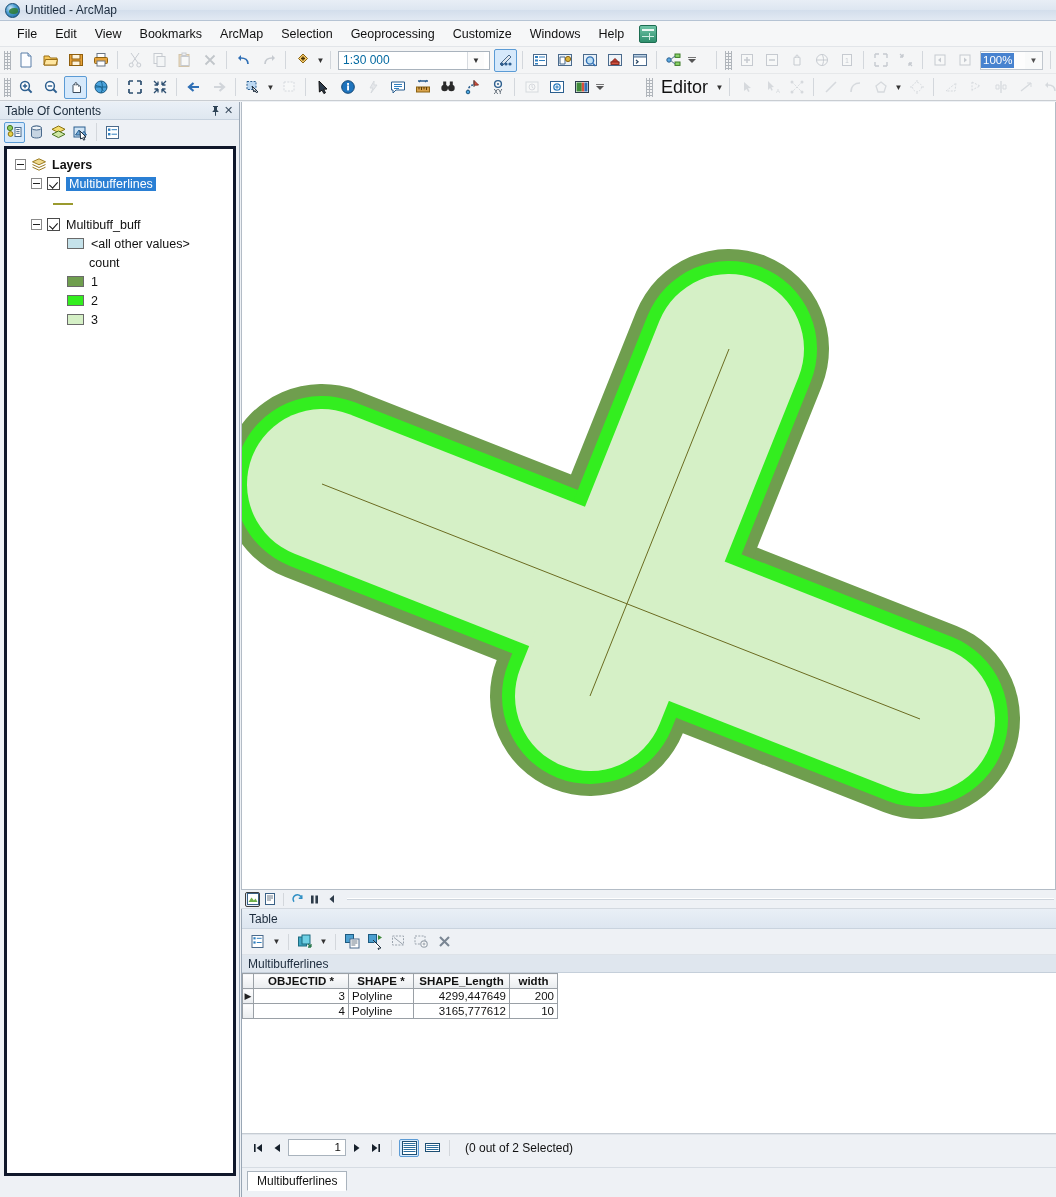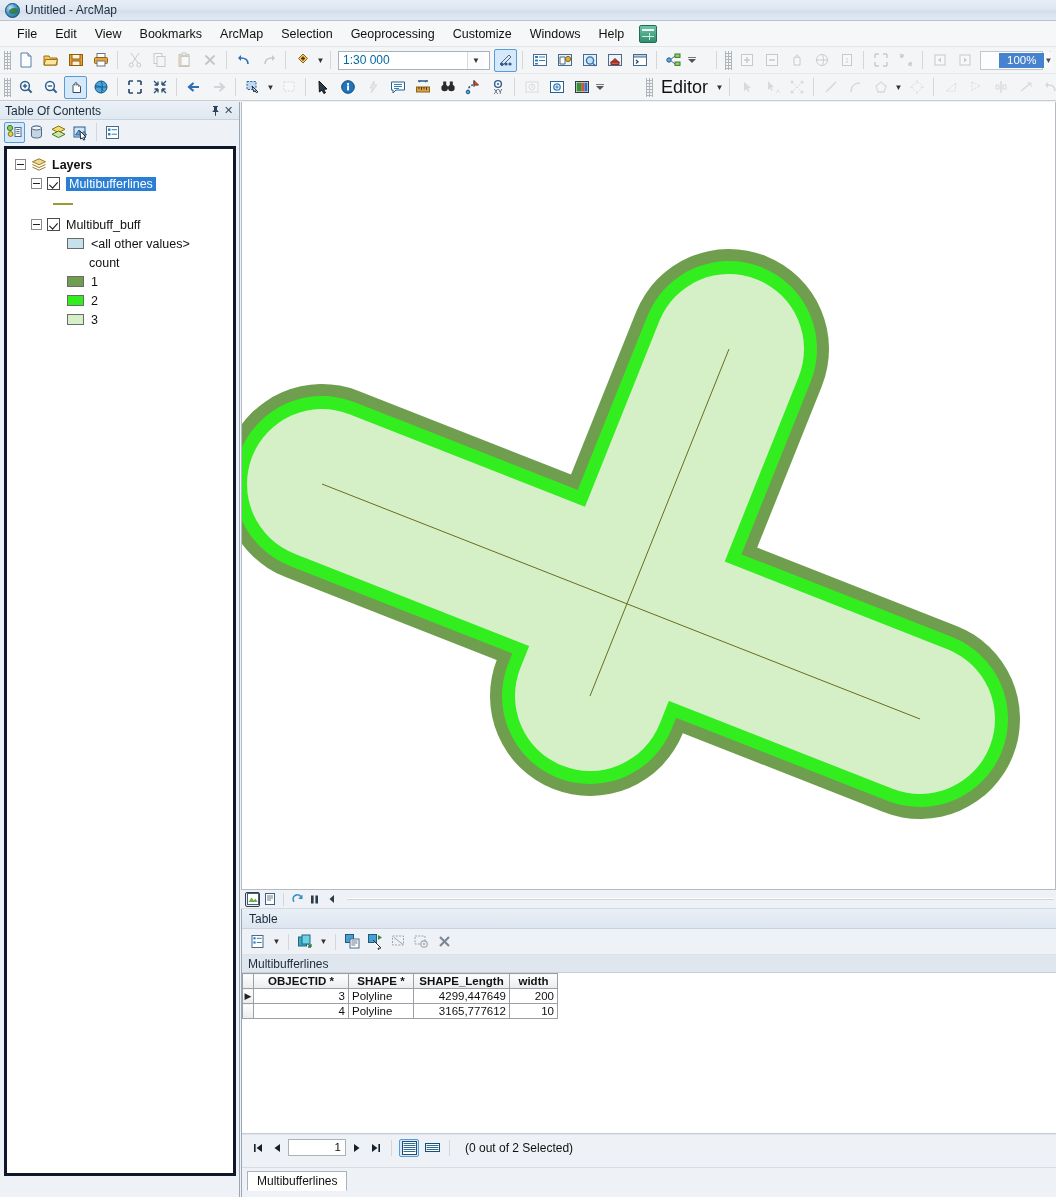--- a/index.html
+++ b/index.html
@@ -106,21 +106,21 @@
   }
   .combo-btn {
     width: 17px; height: 17px; display:flex; align-items:center; justify-content:center;
     font-size: 8px; color:#333; background:#fbfbfb; border-left:1px solid #d7dbe0;
   }
   .zoom-combo {
     width: 63px; height: 19px; background:#fff; border:1px solid #b9c0c8;
     display:flex; align-items:center; margin:0 3px; flex:none; opacity:.85;
   }
   .zoom-combo .zv {
-    background:#2a6fc9; color:#fff; font-size:11.5px; padding:0 8px; margin-left:18px;
+    background:#2a6fc9; color:#fff; font-size:11.5px; padding:0 2px; margin-left:0;
     height:15px; line-height:15px;
   }
   .editor-label {
     font-size: 18px; color:#111; padding: 2px 6px; white-space:nowrap;
   }
 
   
   .toc {
     position: absolute; left: 0; top: 102px; width: 240px; height: 1095px;
     background: #eef1f5; border-right: 1px solid #9aa7b5;

